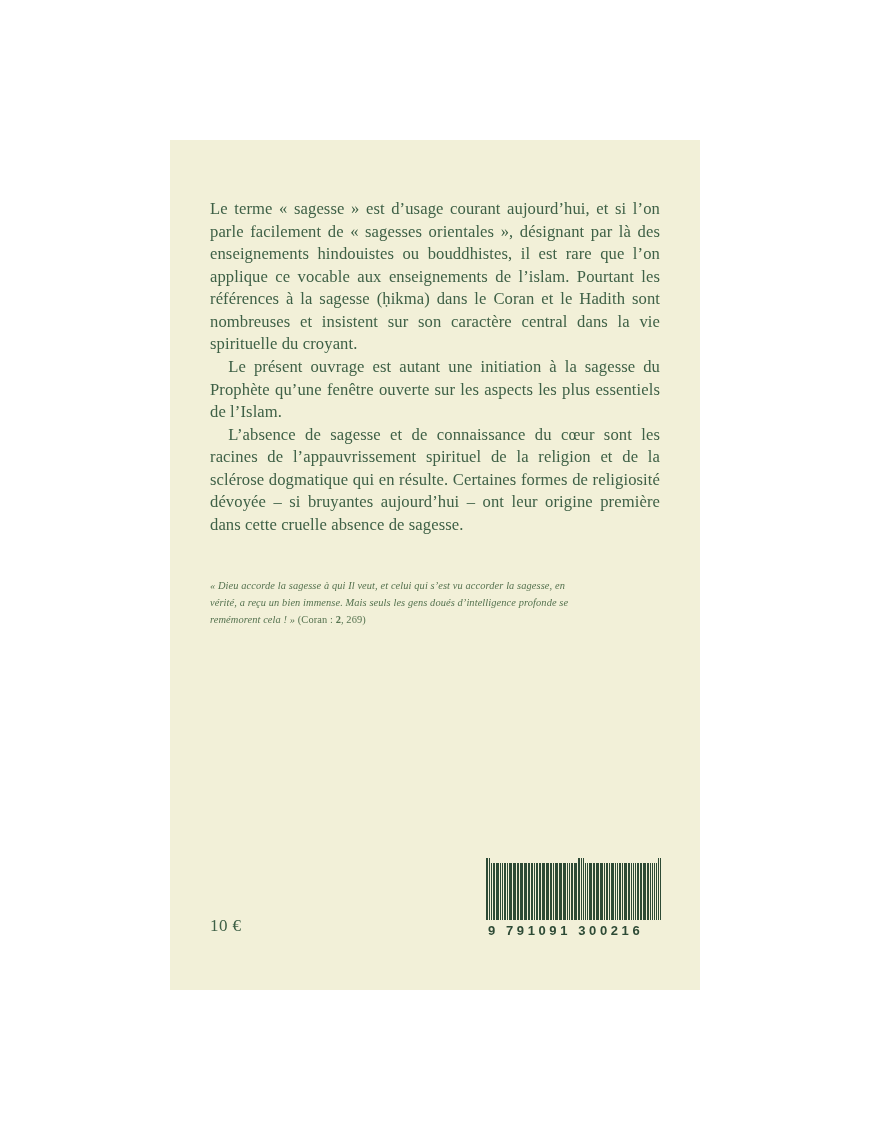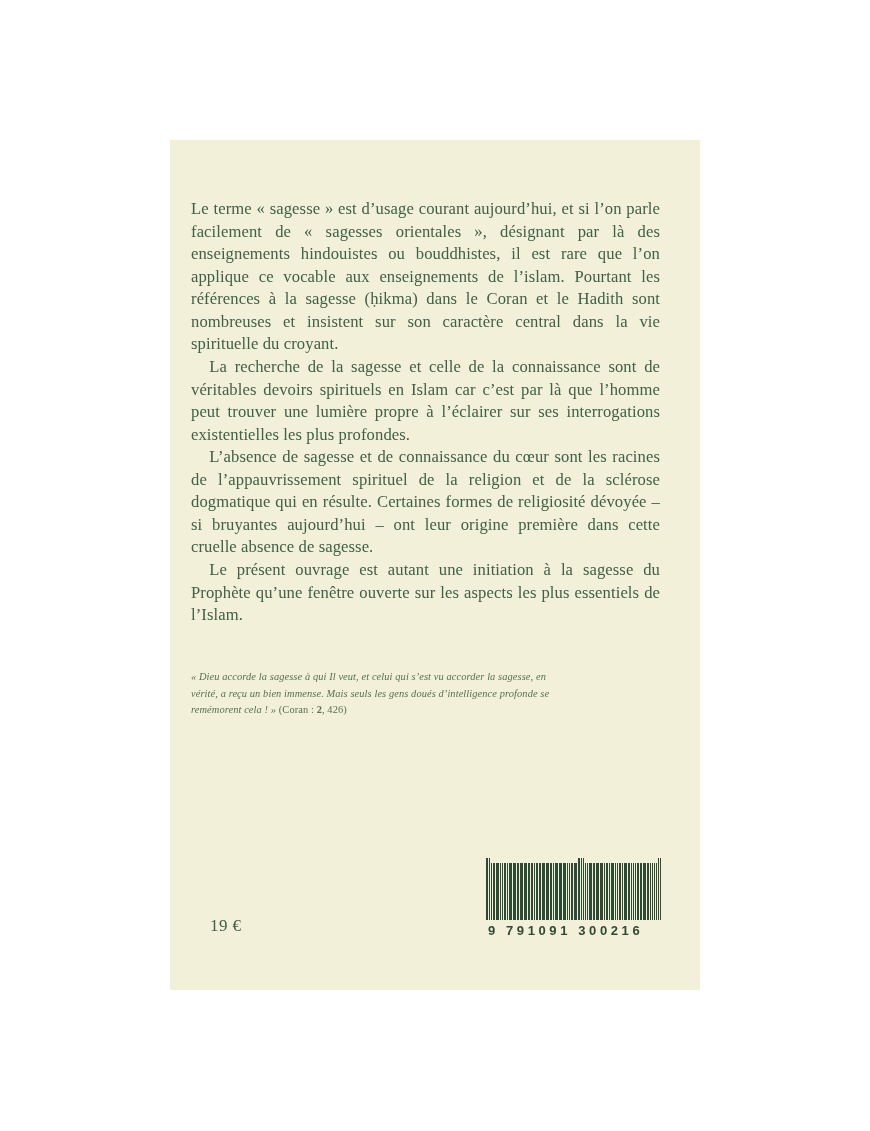--- a/index.html
+++ b/index.html
@@ -15,21 +15,21 @@
     overflow: hidden;
   }
   #book-back-cover {
     position: absolute;
     left: 170px;
     top: 140px;
     width: 530px;
     height: 850px;
     background: #f2f0d8;
     box-sizing: border-box;
-    padding: 58px 40px 30px 21px;
+    padding: 58px 40px 30px 40px;
   }
   .blurb {
     color: #3e6046;
     font-family: "Liberation Serif", serif;
     font-size: 16.6px;
     line-height: 1.36;
     text-align: justify;
     letter-spacing: 0.1px;
   }
   .blurb p {
@@ -104,33 +104,32 @@
     padding-left: 2px;
   }
 </style>
 </head>
 <body>
 
 <div id="book-back-cover">
 
   <div class="blurb">
     <p class="first">Le terme « sagesse » est d’usage courant aujourd’hui, et si l’on parle facilement de « sagesses orientales », désignant par là des enseignements hindouistes ou bouddhistes, il est rare que l’on applique ce vocable aux enseignements de l’islam. Pourtant les références à la sagesse (ḥikma) dans le Coran et le Hadith sont nombreuses et insistent sur son caractère central dans la vie spirituelle du croyant.</p>
-    <p>La recherche de la sagesse et celle de la connaissance sont de véritables devoirs spirituels en Islam car c’est par là que l’homme peut trouver une lumière propre à l’éclairer sur ses interrogations existentielles les plus profondes.</p>
+    <p>Le présent ouvrage est autant une initiation à la sagesse du Prophète qu’une fenêtre ouverte sur les aspects les plus essentiels de l’Islam.</p>
     <p>L’absence de sagesse et de connaissance du cœur sont les racines de l’appauvrissement spirituel de la religion et de la sclérose dogmatique qui en résulte. Certaines formes de religiosité dévoyée – si bruyantes aujourd’hui – ont leur origine première dans cette cruelle absence de sagesse.</p>
-    <p>Le présent ouvrage est autant une initiation à la sagesse du Prophète qu’une fenêtre ouverte sur les aspects les plus essentiels de l’Islam.</p>
   </div>
 
   <div class="cover-note">
     <div class="cover-note-quote">
-      <span>« Dieu accorde la sagesse à qui Il veut, et celui qui s’est vu accorder la sagesse, en vérité, a reçu un bien immense. Mais seuls les gens doués d’intelligence profonde se remémorent cela ! »</span><span class="ref"> (Coran : </span><b>2</b><span class="ref">, 426)</span>
+      <span>« Dieu accorde la sagesse à qui Il veut, et celui qui s’est vu accorder la sagesse, en vérité, a reçu un bien immense. Mais seuls les gens doués d’intelligence profonde se remémorent cela ! »</span><span class="ref"> (Coran : </span><b>2</b><span class="ref">, 269)</span>
     </div>
   </div>
 
   <div class="footer">
-    <div class="price">19 €</div>
+    <div class="price">10 €</div>
     <div class="barcode-block">
       <div class="barcode-bars" id="barcode-bars">
           <span style="width: 2px; height: 100%;"></span>
           <span style="width: 1px; height: 100%;"></span>
           <span style="width: 1px; height: 92%;"></span>
           <span style="width: 2px; height: 92%;"></span>
           <span style="width: 3px; height: 92%;"></span>
           <span style="width: 1px; height: 92%;"></span>
           <span style="width: 1px; height: 92%;"></span>
           <span style="width: 2px; height: 92%;"></span>

